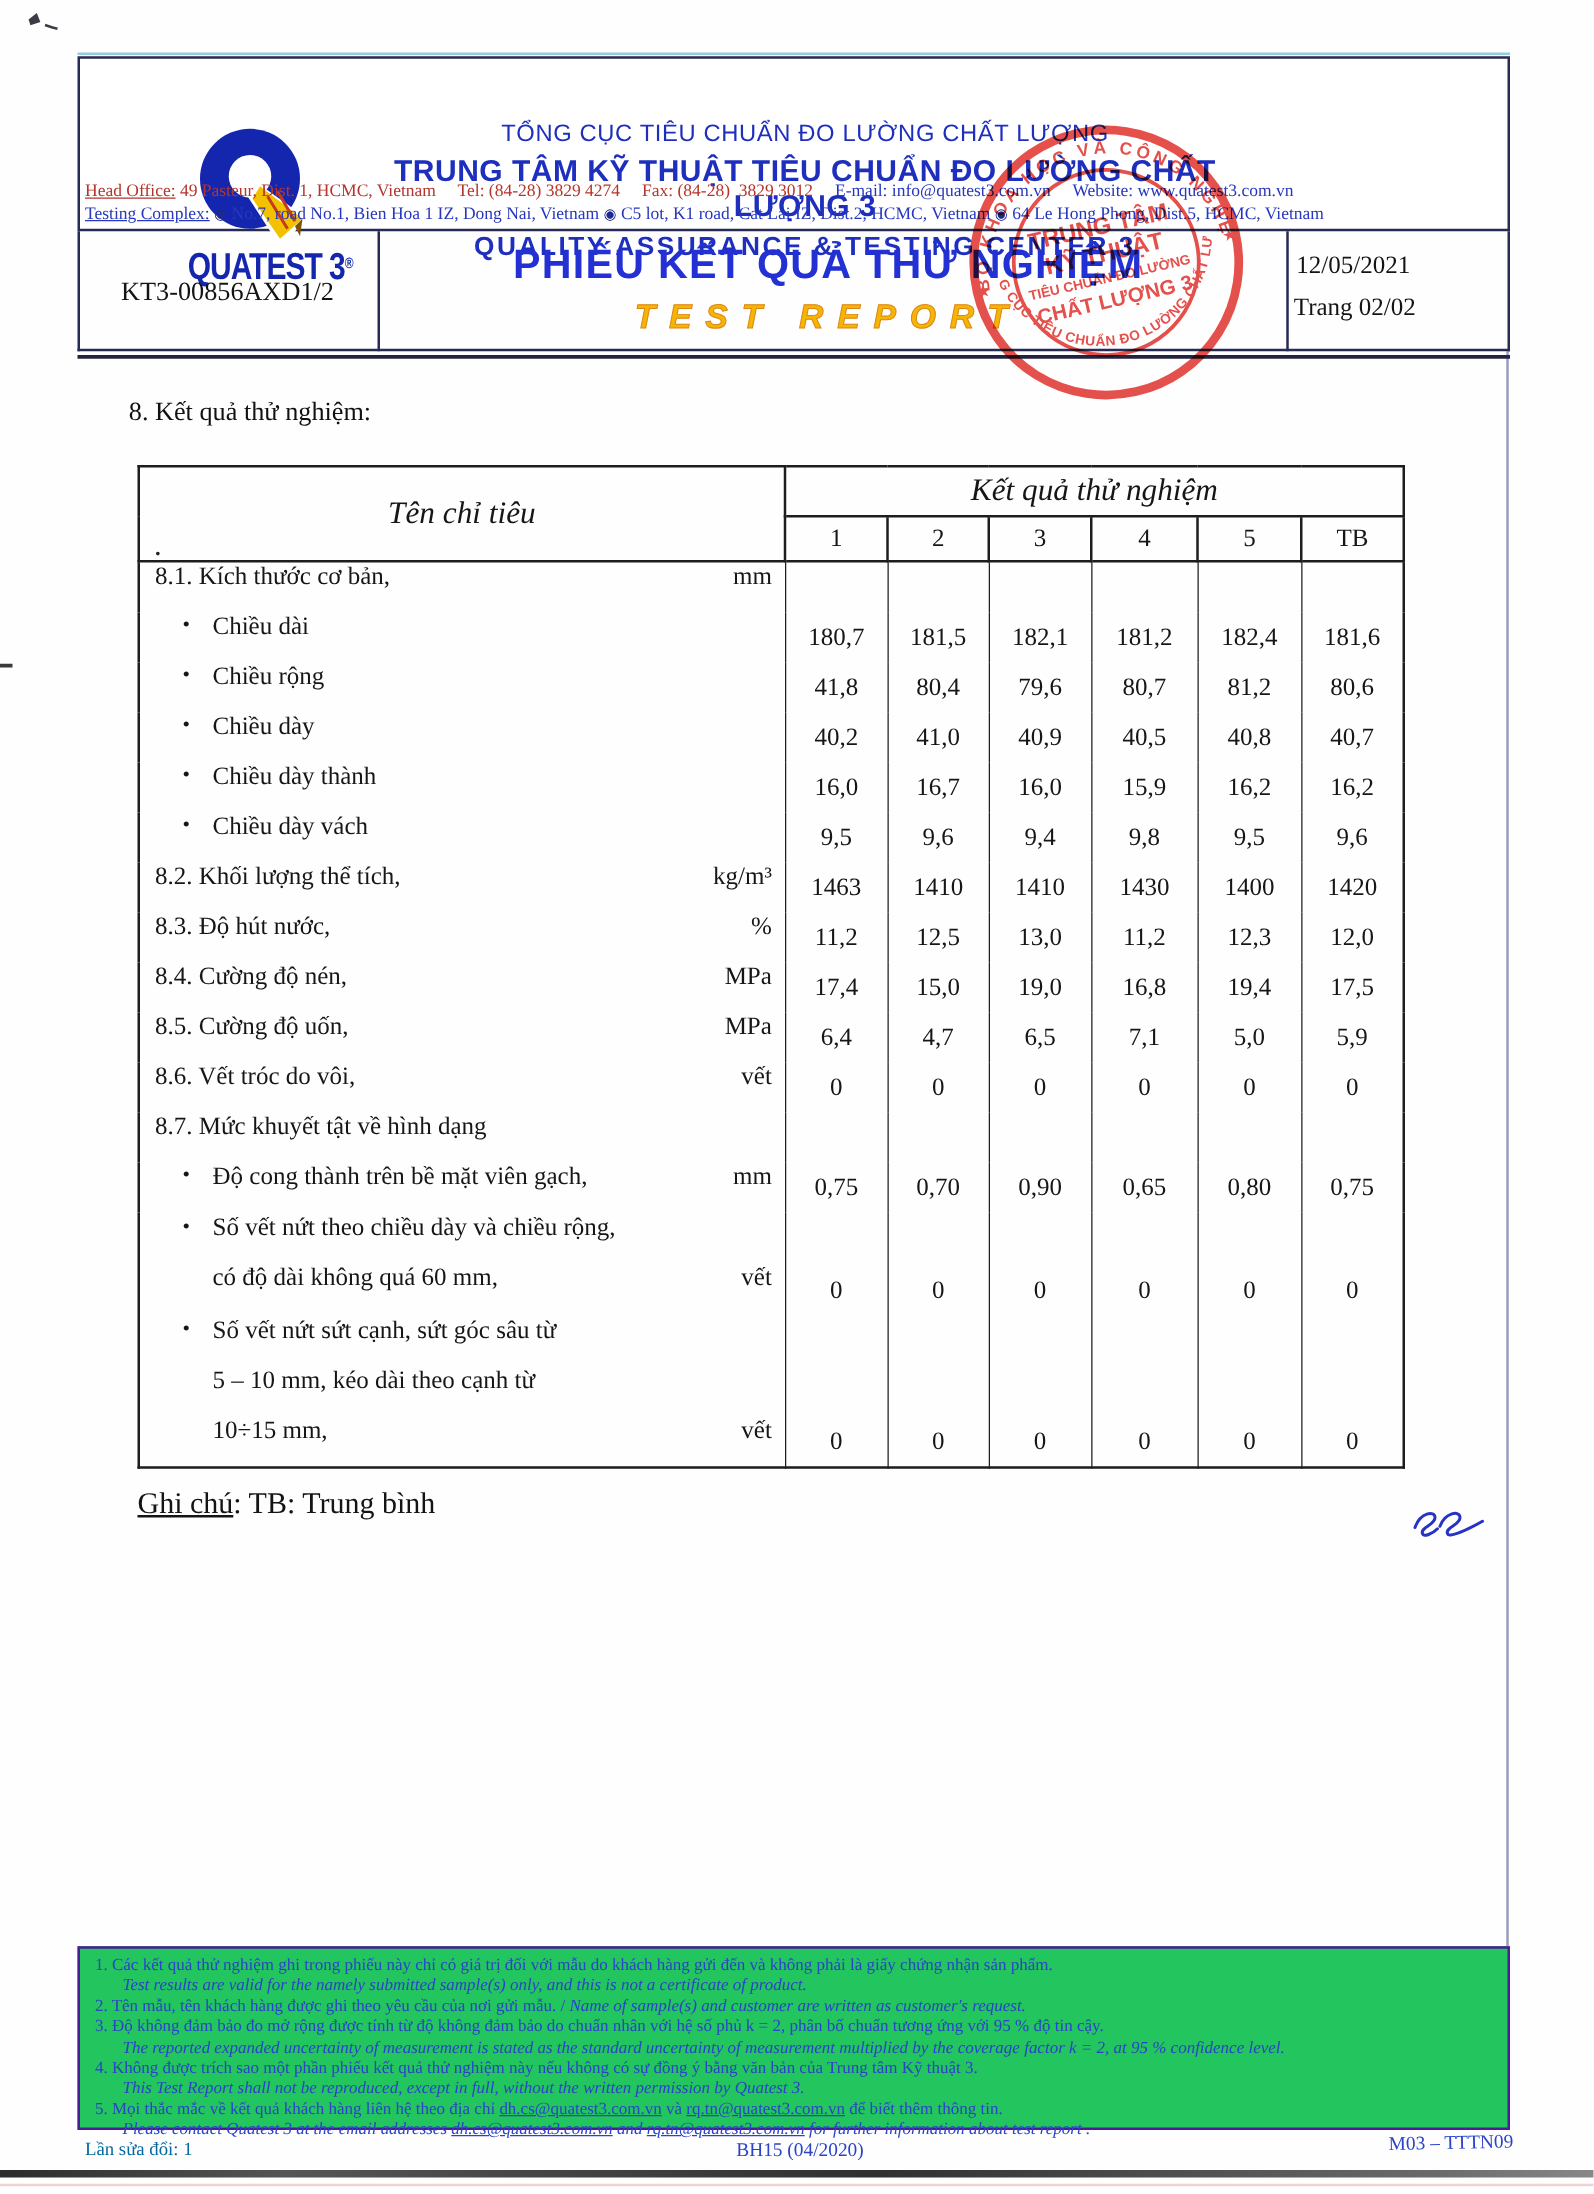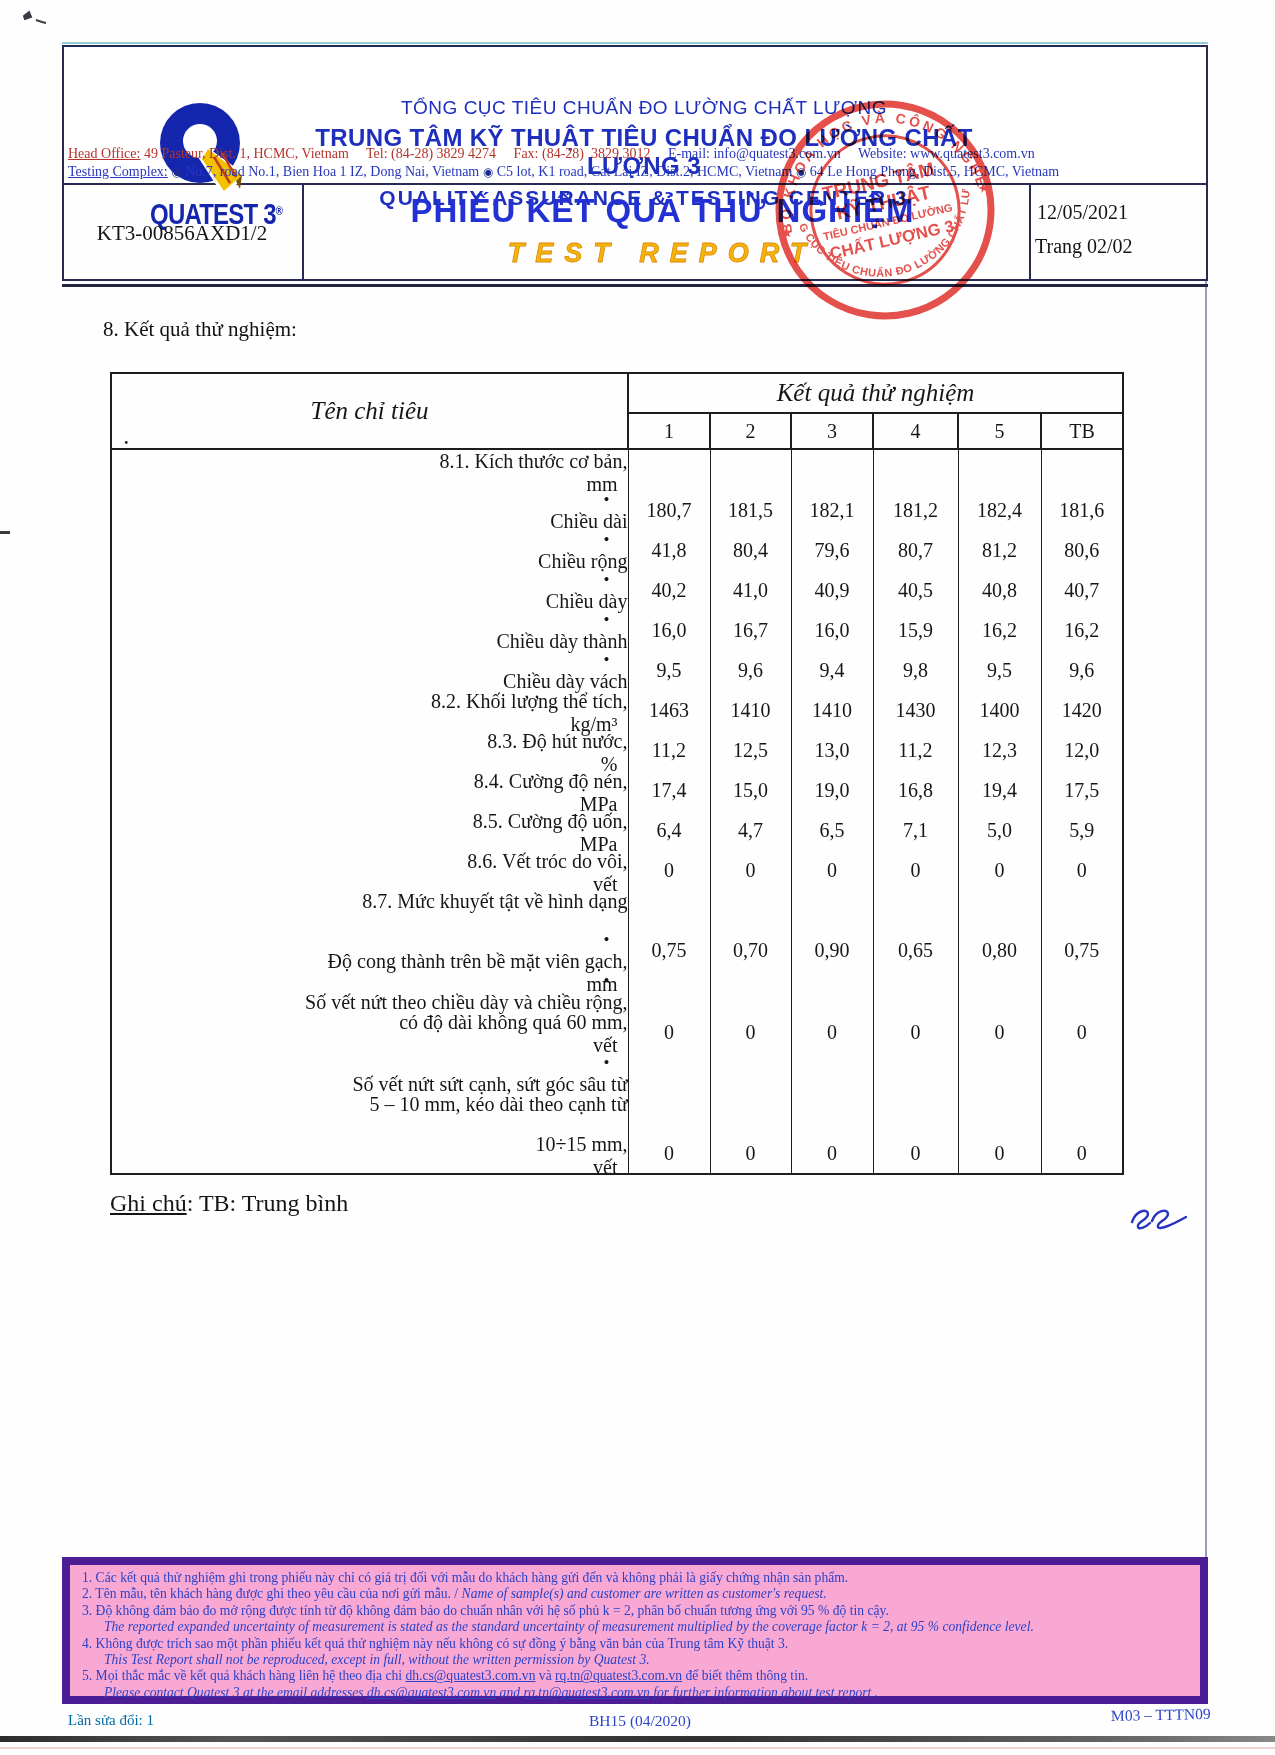--- a/index.html
+++ b/index.html
@@ -63,36 +63,36 @@
   
   .section-heading{position:absolute;left:103px;top:317px;font-size:21px;color:#111;}
   .rtable{position:absolute;left:110px;top:372px;border-collapse:collapse;table-layout:fixed;
           font-size:20px;color:#161616;}
   .rtable,.rtable th{border:2px solid #1d1d1d;}
   .rtable th{font-weight:normal;padding:0;}
   .th-main{height:40px;font-size:25px;font-style:italic;}
   .th-sub{height:36px;font-size:20px;}
   .rtable td{padding:0;border-left:1.6px solid #1d1d1d;border-right:1.6px solid #1d1d1d;border-top:none;border-bottom:none;}
   .tname{vertical-align:middle;}
-  .nline{display:flex;align-items:flex-end;height:40px;padding-left:12px;box-sizing:border-box;flex-direction:column;}
+  .nline{display:flex;align-items:flex-start;height:40px;padding-left:12px;box-sizing:border-box;}
   .nline.blt{padding-left:34px;}
   .nline.cont{padding-left:58px;}
   .bullet{width:24px;font-size:17px;}
   .unit{margin-left:auto;padding-right:10px;}
   .tval{text-align:center;vertical-align:middle;}
   .tval.vbot{vertical-align:bottom;}
   .vwrap{height:40px;display:flex;align-items:center;justify-content:center;}
   .hdr-dot{position:absolute;left:124px;top:428px;font-size:18px;font-weight:bold;color:#222;}
 
   .ghi-chu{position:absolute;left:110px;top:1190px;font-size:24px;color:#141414;}
   .squiggle{position:absolute;left:1126px;top:1198px;}
 
   
   .footer-box{position:absolute;left:62px;top:1557px;width:1146px;height:147px;box-sizing:border-box;
-              border:8px solid #4c1d95;padding:5px 10px 0 12px;color:#2b43c8;font-size:13.6px;background:#f9a8d4;}
+              border:2px solid #4c1d95;padding:5px 10px 0 12px;color:#2b43c8;font-size:13.6px;background:#22c55e;}
   .note-vi{line-height:16.4px;white-space:nowrap;}
   .note-en{line-height:16.4px;padding-left:22px;font-style:italic;white-space:nowrap;}
   .foot-left{position:absolute;left:68px;top:1712px;font-size:15px;color:#0369a1;}
   .foot-center{position:absolute;left:300px;top:1712px;width:680px;text-align:center;font-size:15.5px;color:#2b43c8;}
   .foot-right{position:absolute;right:64px;top:1706px;font-size:15.5px;color:#2b43c8;transform:rotate(-1.2deg);}
   .bottom-band{position:absolute;left:0;top:1736px;width:1275px;height:6px;
                background:linear-gradient(90deg,#2c2c2c,#555 18%,#303030 55%,#6a6a6a 90%,#888);}
   .pink-line{position:absolute;left:0;top:1747px;width:1275px;height:2px;background:#e3aeae;opacity:.55;}
 
   .smudge{position:absolute;left:20px;top:8px;}
@@ -592,20 +592,21 @@
     <text class="st-star" x="16" y="122" text-anchor="middle">★</text>
     <text class="st-star" x="218" y="122" text-anchor="middle">★</text>
     <text class="st-c1" x="117" y="94" text-anchor="middle">TRUNG TÂM</text>
     <text class="st-c2" x="117" y="116" text-anchor="middle">KỸ THUẬT</text>
     <text class="st-c3" x="117" y="133" text-anchor="middle">TIÊU CHUẨN ĐO LƯỜNG</text>
     <text class="st-c4" x="117" y="153" text-anchor="middle">CHẤT LƯỢNG 3</text>
   </svg>
 
   <div class="footer-box">
       <div class="note-vi"><span>1. Các kết quả thử nghiệm ghi trong phiếu này chỉ có giá trị đối với mẫu do khách hàng gửi đến và không phải là giấy chứng nhận sản phẩm.</span></div>
+      <div class="note-en"><span>Test results are valid for the namely submitted sample(s) only, and this is not a certificate of product.</span></div>
       <div class="note-vi"><span>2. Tên mẫu, tên khách hàng được ghi theo yêu cầu của nơi gửi mẫu. / </span><span class="iseg">Name of sample(s) and customer are written as customer's request.</span></div>
       <div class="note-vi"><span>3. Độ không đảm bảo đo mở rộng được tính từ độ không đảm bảo do chuẩn nhân với hệ số phủ k = 2, phân bố chuẩn tương ứng với 95 % độ tin cậy.</span></div>
       <div class="note-en"><span>The reported expanded uncertainty of measurement is stated as the standard uncertainty of measurement multiplied by the coverage factor k = 2, at 95 % confidence level.</span></div>
       <div class="note-vi"><span>4. Không được trích sao một phần phiếu kết quả thử nghiệm này nếu không có sự đồng ý bằng văn bản của Trung tâm Kỹ thuật 3.</span></div>
       <div class="note-en"><span>This Test Report shall not be reproduced, except in full, without the written permission by Quatest 3.</span></div>
       <div class="note-vi"><span>5. Mọi thắc mắc về kết quả khách hàng liên hệ theo địa chỉ </span><span class="useg">dh.cs@quatest3.com.vn</span><span> và </span><span class="useg">rq.tn@quatest3.com.vn</span><span> để biết thêm thông tin.</span></div>
       <div class="note-en"><span>Please contact Quatest 3 at the email addresses </span><span class="useg">dh.cs@quatest3.com.vn</span><span> and </span><span class="useg">rq.tn@quatest3.com.vn</span><span>  for further information about test report .</span></div>
     </div>
   <div class="foot-left">Lần sửa đổi: 1</div>
   <div class="foot-center">BH15 (04/2020)</div>

